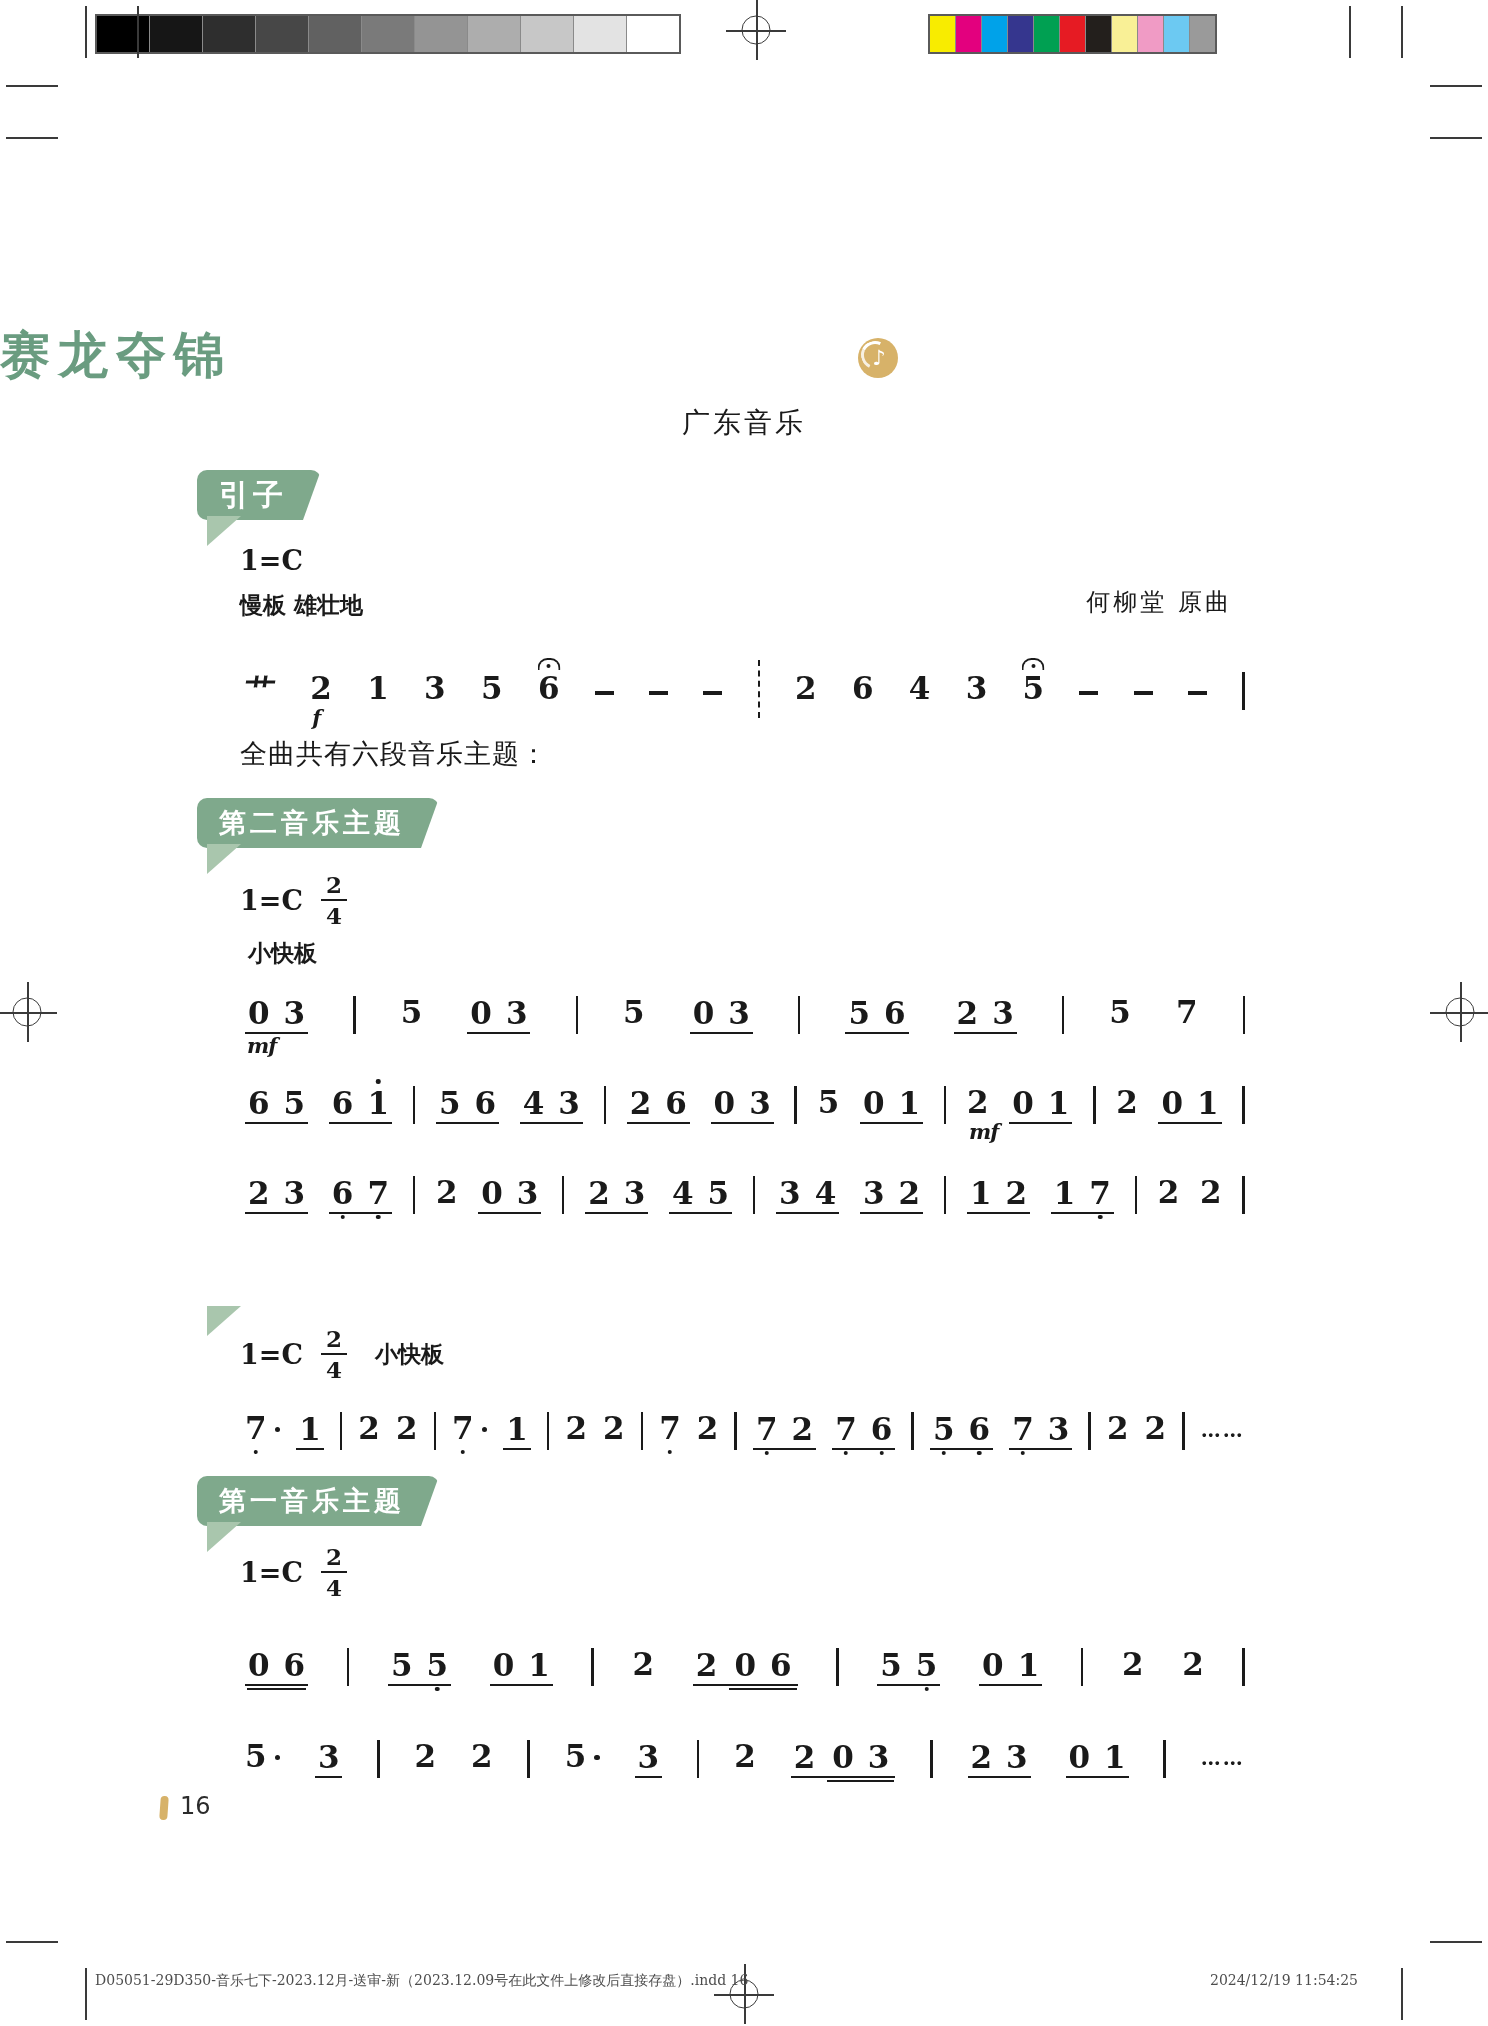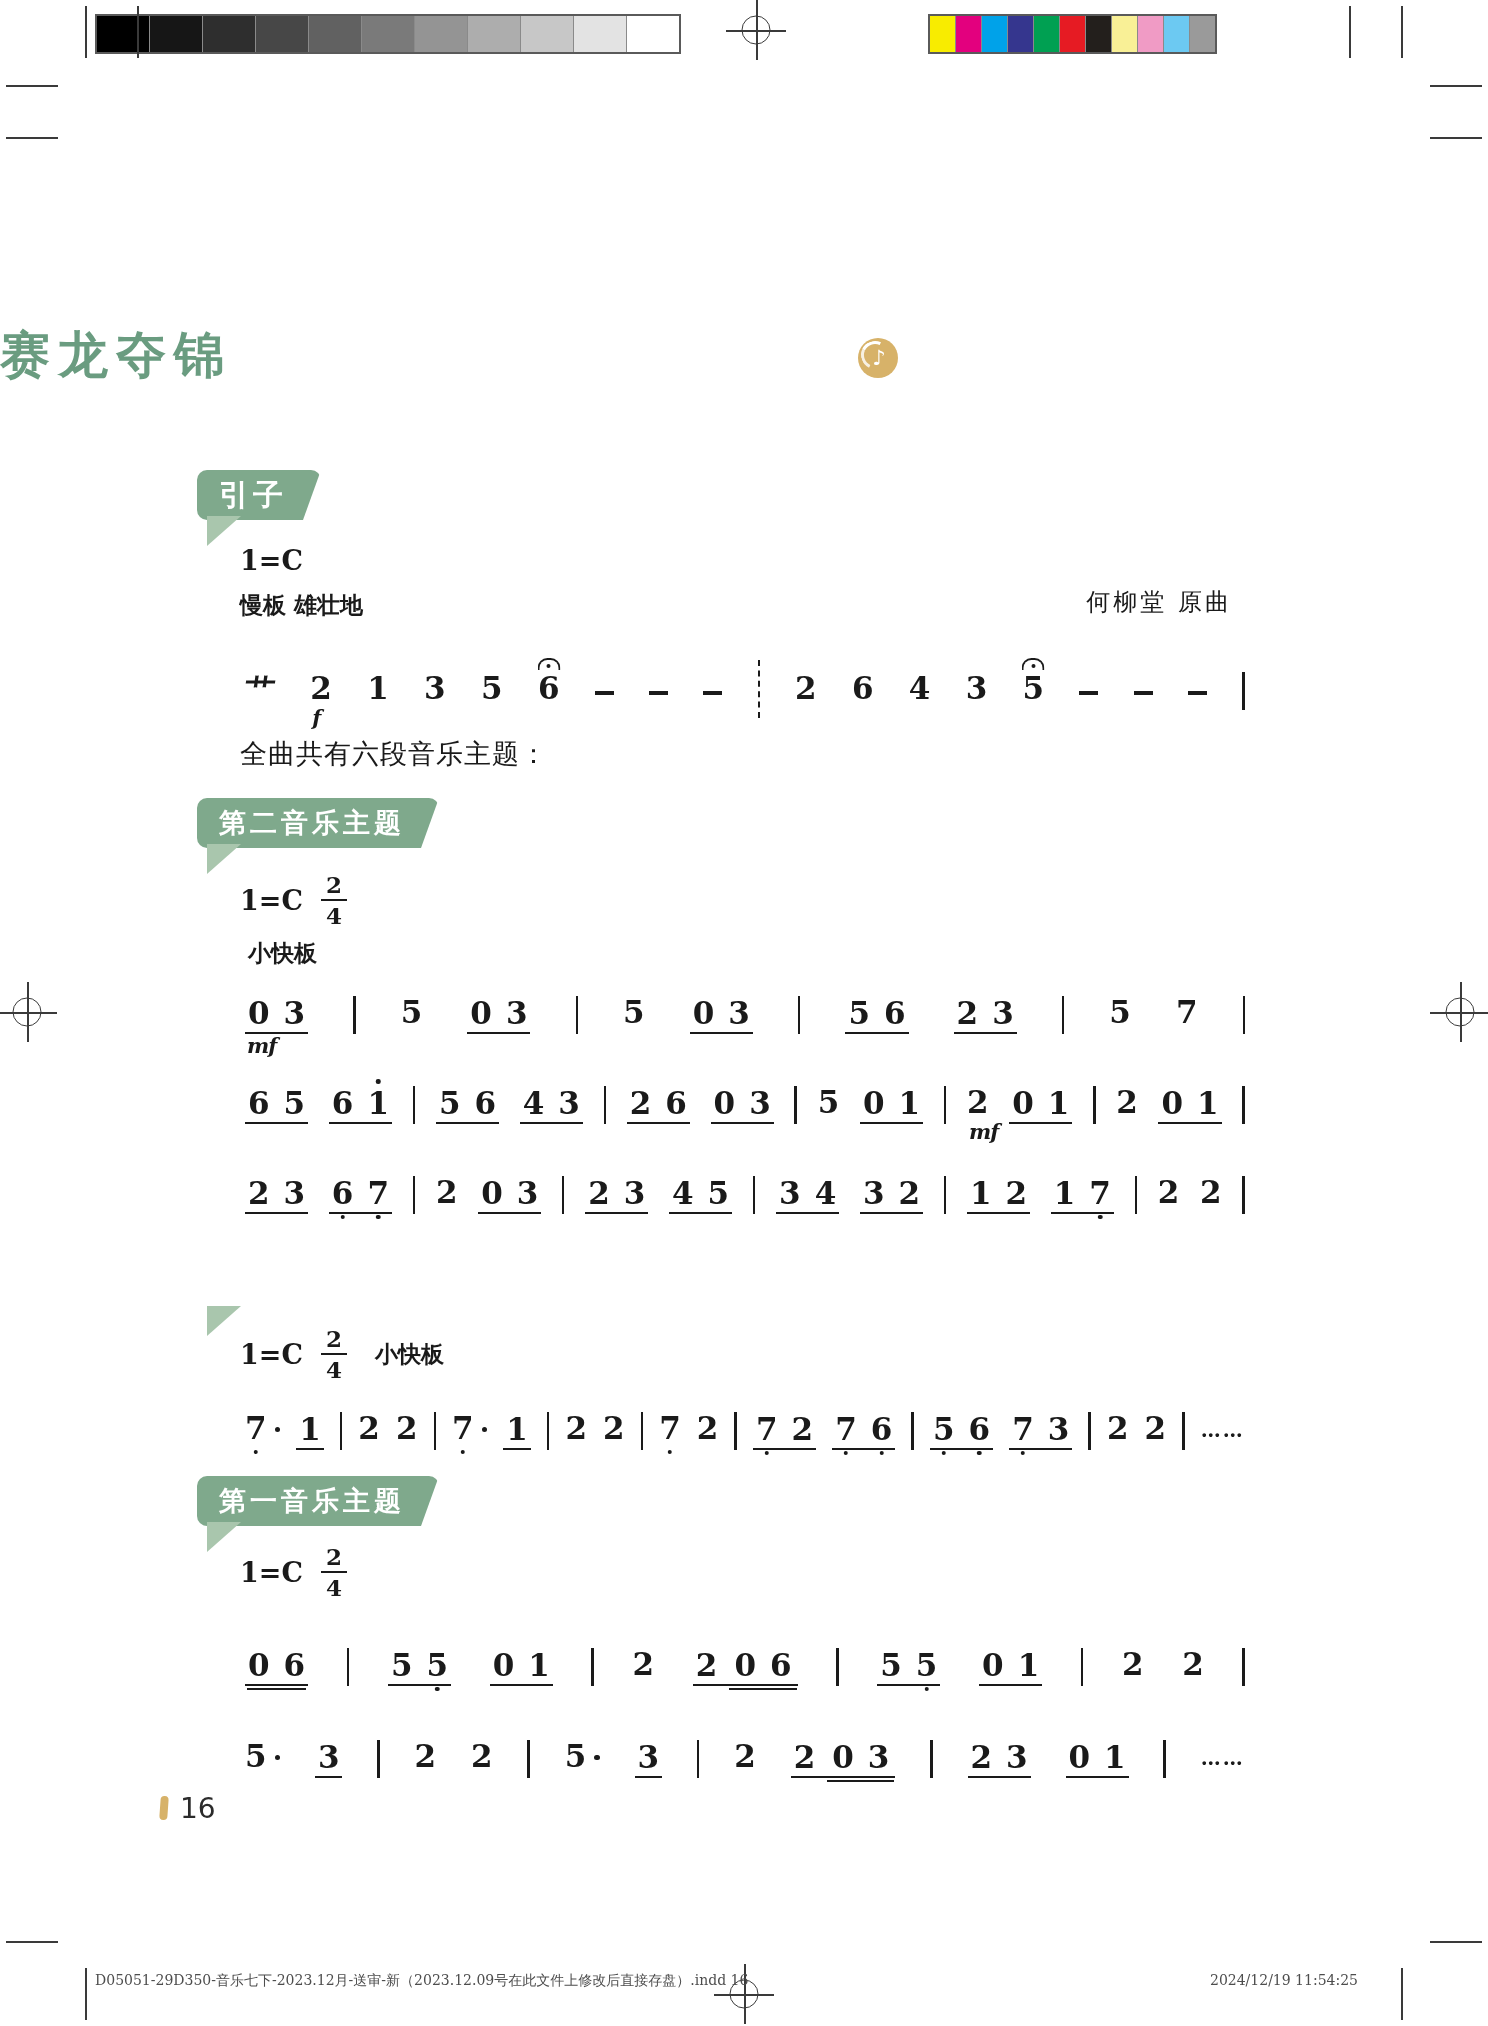--- a/index.html
+++ b/index.html
@@ -80,21 +80,21 @@
        width:4.5px;height:4.5px;border-radius:50%;background:#1a1a1a;}
   .fer{position:absolute;left:50%;transform:translateX(-50%);bottom:calc(100% + 5px);
        display:flex;flex-direction:column;align-items:center;}
   .fer-arc{width:19px;height:10px;border:2.2px solid #1a1a1a;border-bottom:none;border-radius:10px 10px 0 0;}
   .fer-dot{width:4px;height:4px;border-radius:50%;background:#1a1a1a;margin-top:-6px;}
 
   
   .pagemark{position:absolute;left:160px;top:1796px;width:8px;height:24px;border-radius:5px;
             background:#d7b269;transform:rotate(4deg);}
   .pagenum{position:absolute;left:180px;top:1792px;font-family:"DejaVu Sans","Liberation Sans",sans-serif;
-           font-size:28px;color:#2b2b2b;}
+           font-size:24px;color:#2b2b2b;}
   .footer{position:absolute;top:1972px;font-size:14px;color:#4d4d4d;}
   .footer.l{left:95px;}
   .footer.r{right:130px;}
 </style>
 </head>
 <body>
 
 <div class="page">
 
   <div class="calbar grays" style="left:95px;">
@@ -148,20 +148,21 @@
   <div class="trim v" style="left:85px;top:1968px;"></div>
   <div class="trim h" style="left:6px;top:1941px;"></div>
   <div class="trim v" style="left:1401px;top:1968px;"></div>
   <div class="trim h" style="right:6px;top:1941px;"></div>
 
   <div class="title">赛龙夺锦</div>
   <div class="cd">
     <span class="gloss"></span>
     <span class="note8">♪</span>
   </div>
+  <div class="subtitle">广东音乐</div>
 
   <div class="sec-label small" style="top:470px;">引子</div>
   <div class="sec-tail" style="top:516px;"></div>
   <div class="keyrow" style="top:536px;">
     <span>1=C</span>
   </div>
   <div class="tempo abs" style="top:590px;left:240px;">慢板 雄壮地</div>
   <div class="credit">何柳堂 原曲</div>
   <div class="mline" style="top:664px;">
       <span class="san">艹</span>

